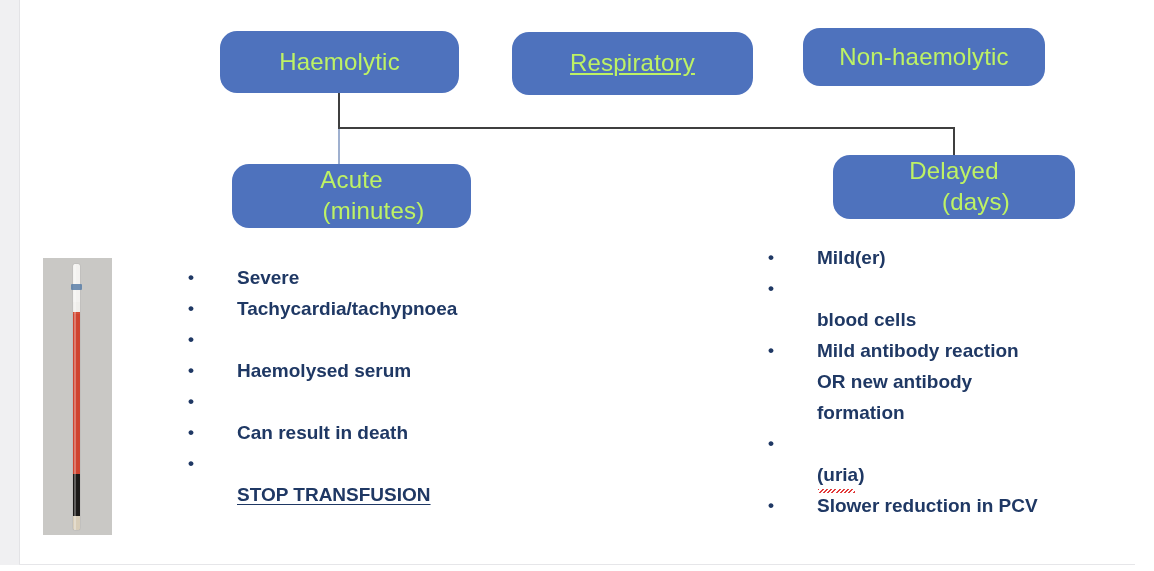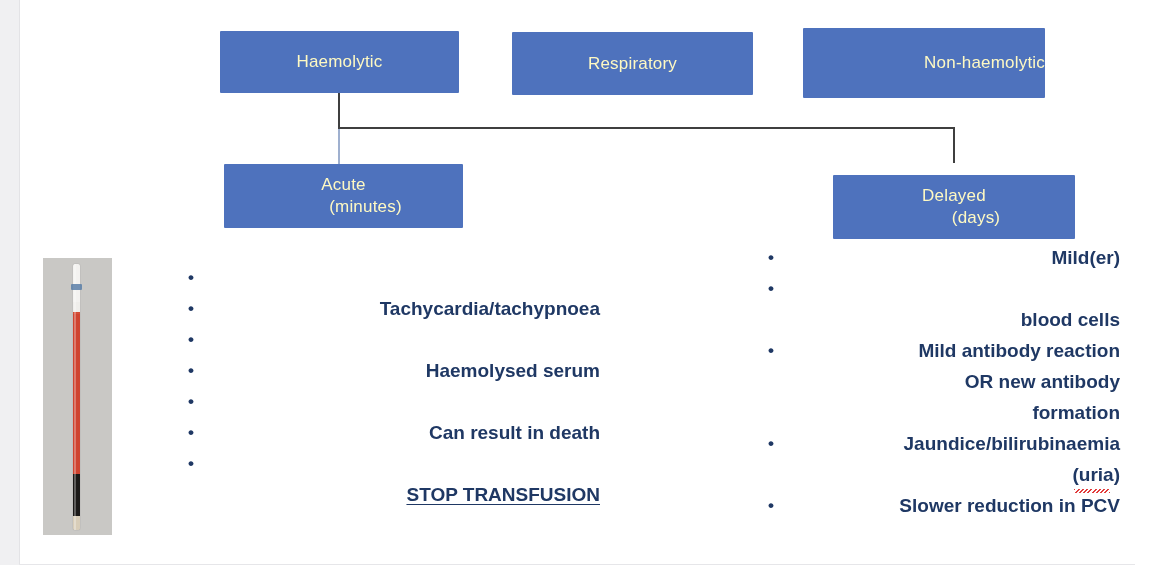--- a/index.html
+++ b/index.html
@@ -34,39 +34,39 @@
     left: 19px; top: 564px;
     width: 1116px; height: 1px;
     background: #e6e6e9;
   }
 
   
   .node {
     position: absolute;
     box-sizing: border-box;
     background: #4E72BD;
-    border-radius: 1px;
-    color: #fef9c3;
+    border-radius: 17px;
+    color: #bef264;
     display: flex;
     flex-direction: column;
     align-items: center;
     justify-content: center;
-    font-size: 17px;
+    font-size: 24px;
     line-height: 1.28;
     letter-spacing: .2px;
     text-align: center;
     font-weight: 400;
   }
   .node .l2 { display: block; margin-left: 44px; }
 
   #node-haemolytic   { left: 220px; top: 31px;  width: 239px; height: 62px; }
-  #node-respiratory  { left: 512px; top: 32px;  width: 241px; height: 63px; }
-  #node-nonhaemolytic{ left: 803px; top: 28px;  width: 242px; height: 70px; align-items: flex-end; }
-  #node-acute        { left: 224px; top: 164px; width: 239px; height: 64px; }
-  #node-delayed      { left: 833px; top: 175px; width: 242px; height: 64px; }
+  #node-respiratory  { left: 512px; top: 32px;  width: 241px; height: 63px; text-decoration: underline; }
+  #node-nonhaemolytic{ left: 803px; top: 28px;  width: 242px; height: 58px; }
+  #node-acute        { left: 232px; top: 164px; width: 239px; height: 64px; }
+  #node-delayed      { left: 833px; top: 155px; width: 242px; height: 64px; }
 
   
   .conn {
     position: absolute;
     background: #3f3f3f;
   }
   .conn-light { background: #9fb0cf; }
   
   #conn-v-left  { left: 338px; top: 93px;  width: 2px;  height: 36px; }
   
@@ -92,21 +92,21 @@
   .bullet-mark {
     flex: 0 0 auto;
     width: 57px;
     text-align: left;
     padding-left: 8px;
     box-sizing: border-box;
     font-size: 17px;
     line-height: 31px;
   }
   .bullet-mark.blank { color: transparent; }
-  .bullet-text { flex: 1 1 auto; text-align: right; }
+  .bullet-text { flex: 1 1 auto; }
 
   .underlined { text-decoration: underline; text-underline-offset: 3px; }
 
   
   .spell {
     position: relative;
     display: inline-block;
   }
   .spell::after {
     content: "";
@@ -194,20 +194,21 @@
 
   <div id="photo">
     <div class="tube"></div>
     <div class="gloss"></div>
     <div class="marker"></div>
   </div>
 
   <div class="bullet-list" id="list-acute">
       <div class="bullet-row">
         <span class="bullet-mark">•</span>
+        <span class="bullet-text">Severe</span>
       </div>
       <div class="bullet-row">
         <span class="bullet-mark">•</span>
         <span class="bullet-text">Tachycardia/tachypnoea</span>
       </div>
       <div class="bullet-row">
         <span class="bullet-mark">•</span>
       </div>
       <div class="bullet-row">
         <span class="bullet-mark">•</span>
@@ -247,21 +248,20 @@
       <div class="bullet-row">
         <span class="bullet-mark blank">•</span>
         <span class="bullet-text">OR new antibody</span>
       </div>
       <div class="bullet-row">
         <span class="bullet-mark blank">•</span>
         <span class="bullet-text">formation</span>
       </div>
       <div class="bullet-row">
         <span class="bullet-mark">•</span>
-        <span class="bullet-text">Jaundice/bilirubinaemia</span>
       </div>
       <div class="bullet-row">
         <span class="bullet-mark blank">•</span>
         <span class="bullet-text"><span class="spell">(uria)</span></span>
       </div>
       <div class="bullet-row">
         <span class="bullet-mark">•</span>
         <span class="bullet-text">Slower reduction in PCV</span>
       </div>
     </div>

